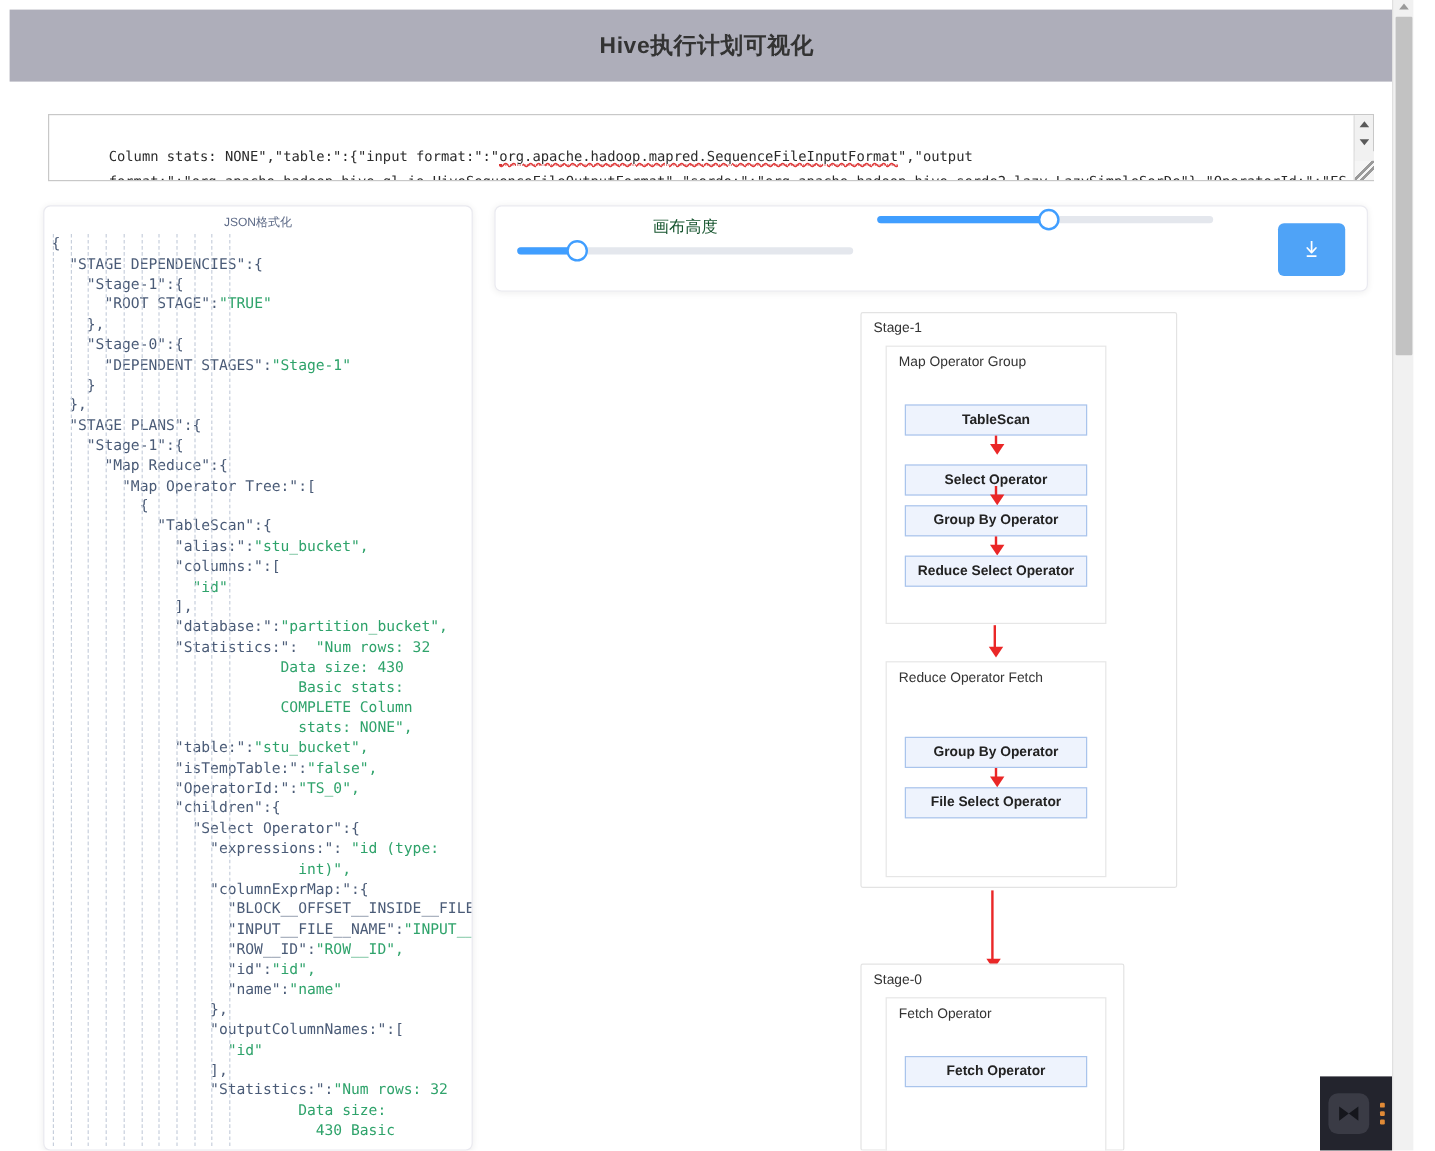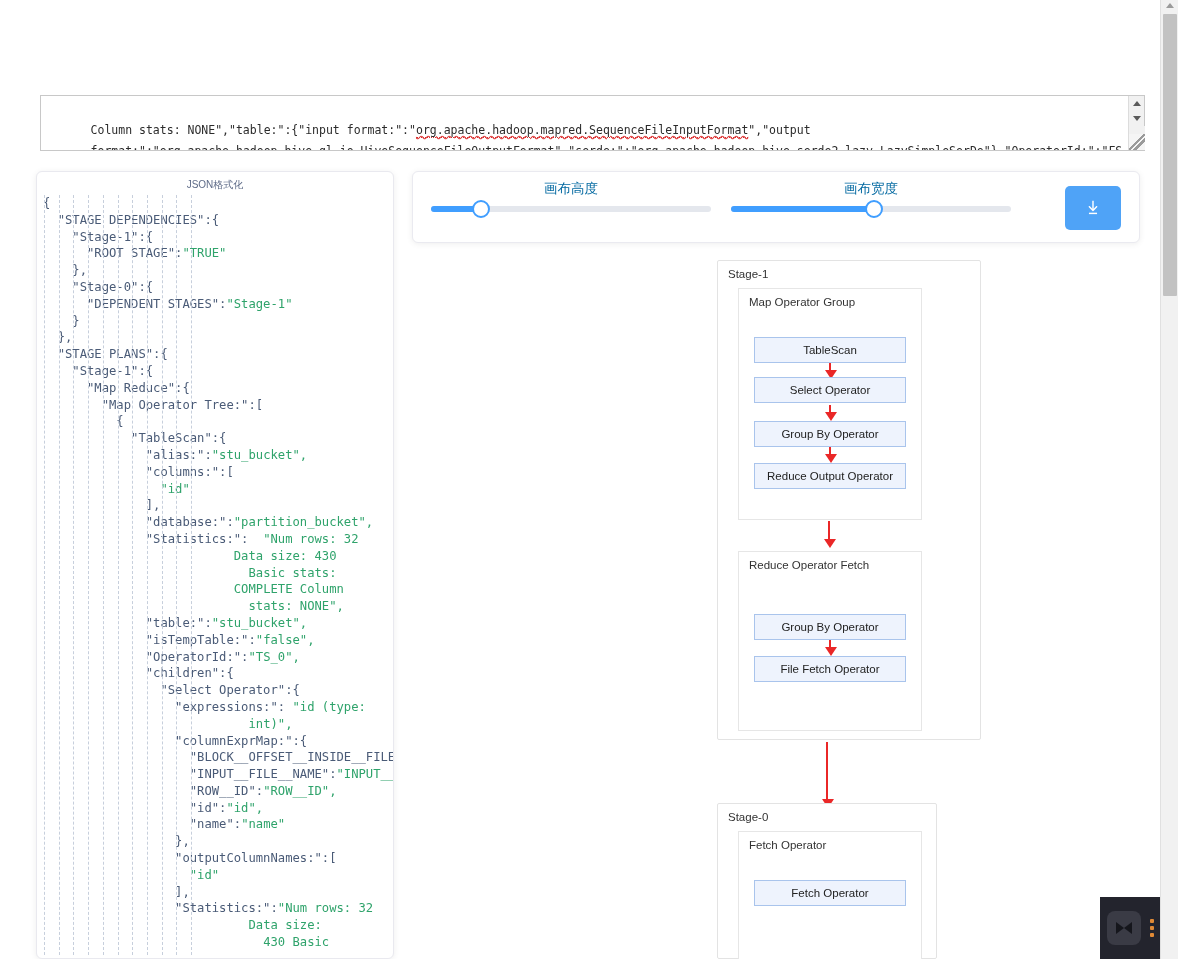--- a/index.html
+++ b/index.html
@@ -146,21 +146,21 @@
     width: 728px; height: 72px;
     background: #fff;
     border: 1px solid #eaeaf0;
     border-radius: 6px;
     box-shadow: 0 1px 6px rgba(0,0,0,.07);
   }
   .slider-group { position: absolute; top: 8px; }
   .slider-label {
     text-align: center;
     font-size: 13.5px;
-    color: #0369a1;
+    color: #14532d;
     margin-bottom: 8px;
   }
   .slider-bar {
     position: relative;
     height: 6px;
     border-radius: 3px;
     background: #e4e7ed;
   }
   .slider-fill {
     position: absolute; left: 0; top: 0; height: 6px;
@@ -211,20 +211,21 @@
     color: #333;
   }
   .op-node {
     position: absolute;
     height: 26px;
     border: 1px solid #a9c4ec;
     background: #eef3fd;
     display: flex; align-items: center; justify-content: center;
     font-size: 11.5px;
     color: #222;
+    font-weight: bold;
   }
   .arrow-v {
     position: absolute;
     width: 2px;
     background: #ea2727;
   }
   .arrow-head {
     position: absolute;
     width: 0; height: 0;
     margin-left: -5px;
@@ -278,20 +279,23 @@
   }
   .fw-dots span {
     width: 4px; height: 4px; background: #e08a36; border-radius: 1px;
   }
 </style>
 </head>
 <body>
 
 <div id="root">
 
+  <div class="header">
+    <div class="header-title">Hive执行计划可视化</div>
+  </div>
 
   <div class="ta-wrap">
     <div class="ta-text">
       <span>Column stats: NONE","table:":{"input format:":"</span><u>org.apache.hadoop.mapred.SequenceFileInputFormat</u><span>","output</span>
       <span>format:":"</span><u>org.apache.hadoop.hive.ql.io.HiveSequenceFileOutputFormat</u><span>","</span><u>serde</u><span>:":"</span><u>org.apache.hadoop.hive.serde2.lazy.LazySimpleSerDe</u><span>"},"</span><u>OperatorId:</u><span>":"FS_</span>
       
     </div>
     <div class="ta-scroll">
       <div class="ta-arrow">
           <span class="tri-up"></span>
@@ -311,21 +315,20 @@
 
   <div class="ctrl-card">
     <div class="slider-group" style="left:18px; width:280px;">
       <div class="slider-label">画布高度</div>
       <div class="slider-bar">
         <div class="slider-fill" id="h-fill" style="width: 18%;"></div>
         <div class="slider-knob" id="h-knob" style="left: 18%;"></div>
       </div>
     </div>
     <div class="slider-group" style="left:318px; width:280px;">
-      <div class="slider-label">画布宽度</div>
       <div class="slider-bar">
         <div class="slider-fill" id="w-fill" style="width: 51%;"></div>
         <div class="slider-knob" id="w-knob" style="left: 51%;"></div>
       </div>
     </div>
     <button class="dl-btn">
       <svg width="18" height="18" viewBox="0 0 20 20">
         <path d="M10 2 L10 12" stroke="#fff" stroke-width="1.6" fill="none"></path>
         <path d="M6 8.5 L10 12.8 L14 8.5" stroke="#fff" stroke-width="1.6" fill="none" stroke-linecap="round" stroke-linejoin="round"></path>
         <path d="M5.5 16 L14.5 16" stroke="#fff" stroke-width="1.6" fill="none"></path>
@@ -336,38 +339,38 @@
   <div class="diagram">
 
     <div class="stage-box" style="left:305px; top:5px; width:264px; height:480px;">
       <div class="stage-label">Stage-1</div>
 
       <div class="tree-box" style="left:20px; top:27px; width:184px; height:232px;">
         <div class="tree-label">Map Operator Group</div>
         <div class="op-node" style="left:15px; top:48px; width:152px;">TableScan</div>
         <div class="arrow-v" style="left:90px; top:74px; height:9px;"></div>
         <div class="arrow-head" style="left:91px; top:81px;"></div>
-        <div class="op-node" style="left:15px; top:88px; width:152px;">Select Operator</div>
+        <div class="op-node" style="left:15px; top:98px; width:152px;">Select Operator</div>
         <div class="arrow-v" style="left:90px; top:116px; height:9px;"></div>
         <div class="arrow-head" style="left:91px; top:123px;"></div>
         <div class="op-node" style="left:15px; top:132px; width:152px;">Group By Operator</div>
         <div class="arrow-v" style="left:90px; top:158px; height:9px;"></div>
         <div class="arrow-head" style="left:91px; top:165px;"></div>
-        <div class="op-node" style="left:15px; top:174px; width:152px;">Reduce Output Operator</div>
+        <div class="op-node" style="left:15px; top:174px; width:152px;">Reduce Select Operator</div>
       </div>
 
       <div class="arrow-v" style="left:110px; top:260px; height:20px;"></div>
       <div class="arrow-head" style="left:111px; top:278px;"></div>
 
       <div class="tree-box" style="left:20px; top:290px; width:184px; height:180px;">
         <div class="tree-label">Reduce Operator Fetch</div>
         <div class="op-node" style="left:15px; top:62px; width:152px;">Group By Operator</div>
         <div class="arrow-v" style="left:90px; top:88px; height:9px;"></div>
         <div class="arrow-head" style="left:91px; top:95px;"></div>
-        <div class="op-node" style="left:15px; top:104px; width:152px;">File Fetch Operator</div>
+        <div class="op-node" style="left:15px; top:104px; width:152px;">File Select Operator</div>
       </div>
     </div>
 
     <div class="arrow-v" style="left:414px; top:487px; height:60px;"></div>
     <div class="arrow-head" style="left:415px; top:544px;"></div>
 
     <div class="stage-box" style="left:305px; top:548px; width:220px; height:156px;">
       <div class="stage-label">Stage-0</div>
       <div class="tree-box" style="left:20px; top:27px; width:184px; height:132px;">
         <div class="tree-label">Fetch Operator</div>

